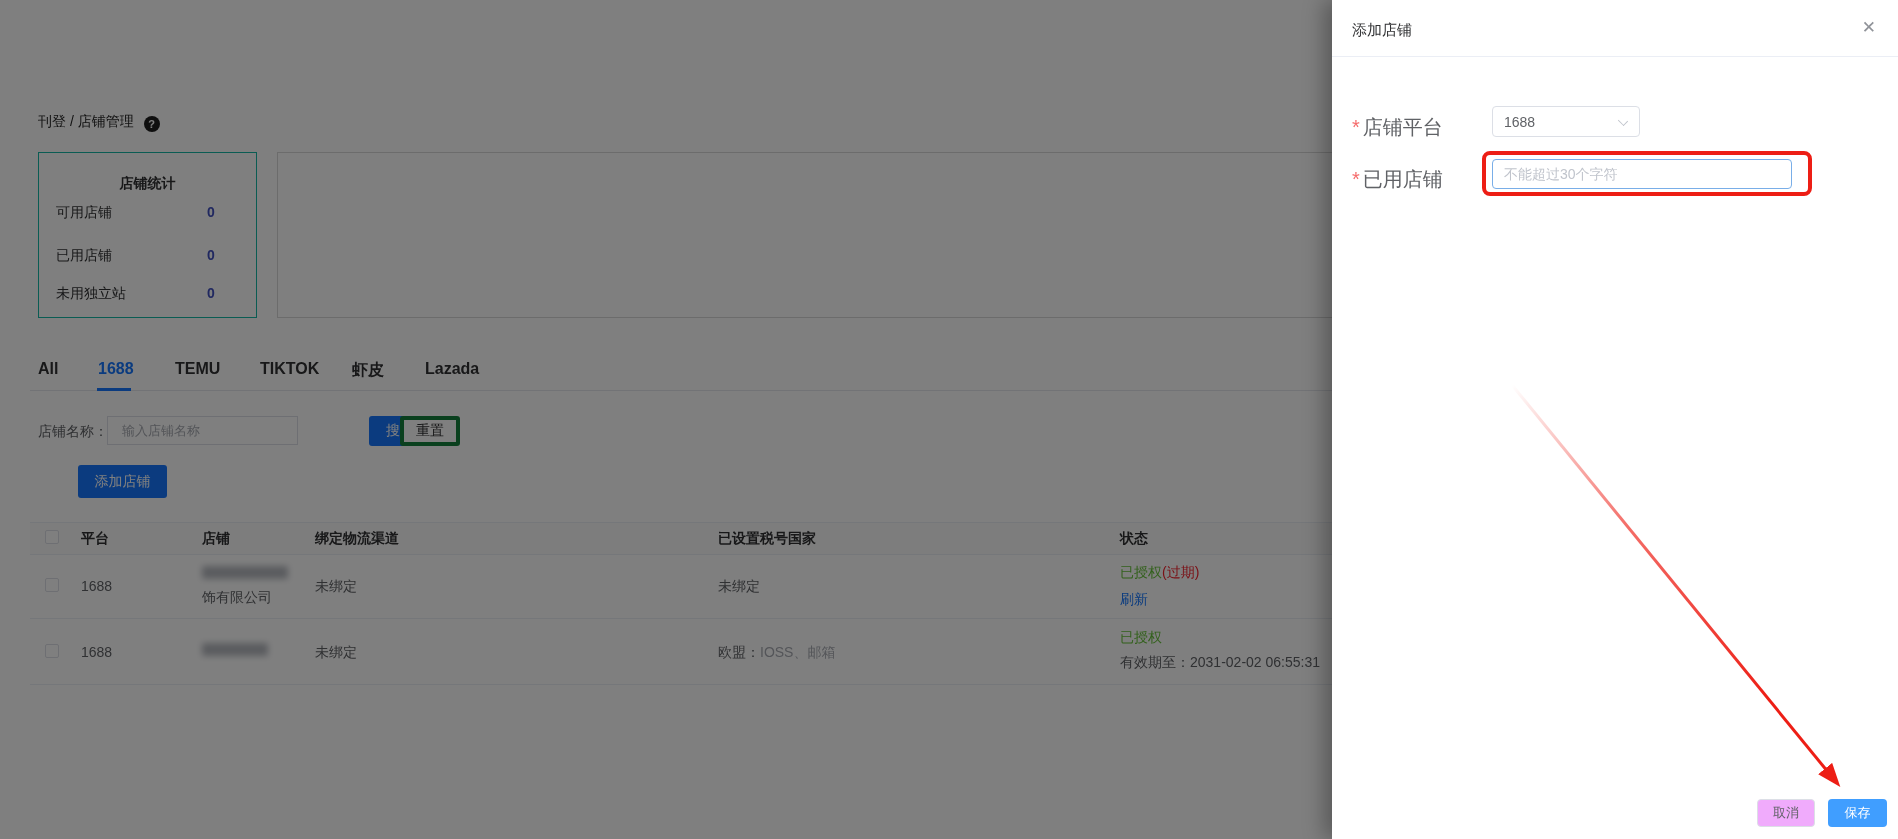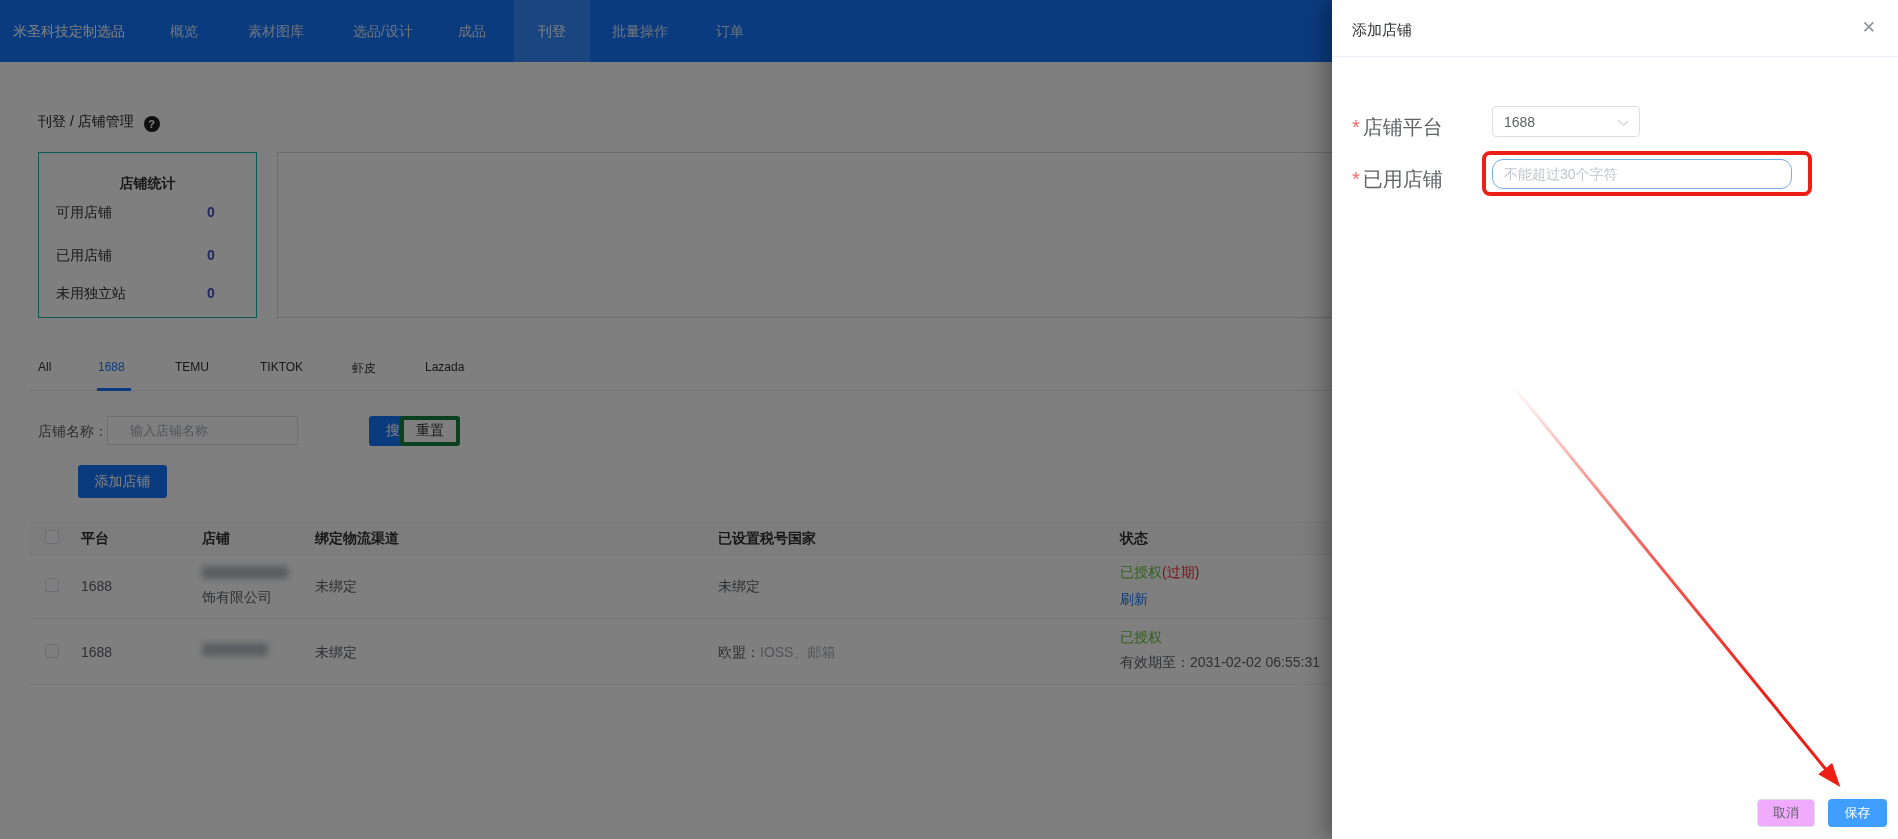--- a/index.html
+++ b/index.html
@@ -19,26 +19,26 @@
 
   .stats-box { position:absolute; left:38px; top:152px; width:219px; height:166px; border:1px solid #14b8a6; background:#fff; }
   .stats-title { position:absolute; left:0; top:22px; width:100%; text-align:center; font-weight:bold; color:#303133; }
   .stat-row { position:absolute; left:17px; right:12px; height:18px; }
   .stat-label { color:#303133; }
   .stat-value { position:absolute; left:130px; width:50px; text-align:center; font-weight:bold; color:#4150c0; }
 
   .empty-box { position:absolute; left:277px; top:152px; width:1583px; height:166px; border:1px solid #d9d9d9; background:#fff; }
 
   .tabs-line { position:absolute; left:30px; top:390px; width:1830px; height:1px; background:#e4e7ed; }
-  .tab { position:absolute; top:360px; font-size:12px; color:#303133; }
+  .tab { position:absolute; top:360px; font-size:16px; color:#303133;font-weight:bold; }
   .tab.active { color:#1677ff; }
   .tab-underline { position:absolute; left:97px; top:388px; width:34px; height:3px; background:#1677ff; }
 
   .filter-label { position:absolute; left:38px; top:423px; color:#606266; }
-  .filter-input { position:absolute; left:107px; top:416px; width:191px; height:29px; border:1px solid #dcdfe6; border-radius:0; padding:0 22px; font-size:13px; color:#303133; font-family:inherit; }
+  .filter-input { position:absolute; left:107px; top:416px; width:191px; height:29px; border:1px solid #dcdfe6; border-radius:0; padding:0 14px; font-size:13px; color:#303133; font-family:inherit; }
   .filter-input::placeholder { color:#a8abb2; }
   .btn { border:none; border-radius:3px; font-size:14px; cursor:pointer; font-family:inherit; }
   .btn-primary { background:#1677ff; color:#fff;margin-left:41px; }
   .btn-plain { background:#fff; border:4px solid #15803d; color:#303133; }
   .search-btn { position:absolute; left:328px; top:416px; width:62px; height:30px; }
   .reset-btn { position:absolute; left:400px; top:416px; width:60px; height:30px; }
   .add-store-btn { position:absolute; left:37px; top:465px; width:89px; height:33px; }
 
   
   .thead { position:absolute; left:30px; top:522px; width:1830px; height:33px; background:#fafafa; border-top:1px solid #ebeef5; border-bottom:1px solid #ebeef5; }
@@ -59,46 +59,36 @@
   
   .drawer { position:absolute; left:1332px; top:0; width:566px; height:839px; background:#fff; z-index:20; box-shadow:-8px 0 20px rgba(0,0,0,0.30); }
   .drawer-header { position:absolute; left:0; top:0; width:100%; height:57px; border-bottom:1px solid #ebeef5; }
   .drawer-title { position:absolute; left:20px; top:21px; font-size:15px; color:#303133; }
   .drawer-close { position:absolute; right:22px; top:19px; font-size:17px; color:#909399; cursor:pointer; line-height:1; }
   .form-label { position:absolute; left:20px; color:#606266; font-size:20px; }
   .req { color:#f56c6c; margin-right:3px; }
   .select-box { position:absolute; left:160px; top:106px; width:148px; height:31px; border:1px solid #dcdfe6; border-radius:4px; background:#fff; cursor:pointer; }
   .select-value { position:absolute; left:11px; top:7px; color:#606266; }
   .chevron { position:absolute; right:12px; top:10px; width:8px; height:8px; border-right:1.5px solid #c0c4cc; border-bottom:1.5px solid #c0c4cc; transform:rotate(45deg) scaleY(0.8); }
-  .name-input { position:absolute; left:160px; top:159px; width:300px; height:30px; border:1px solid #79aee8; border-radius:11px; padding:0 11px; font-size:14px; color:#303133; font-family:inherit; }
+  .name-input { position:absolute; left:160px; top:159px; width:300px; height:30px; border:1px solid #79aee8; border-radius:4px; padding:0 11px; font-size:14px; color:#303133; font-family:inherit; }
   .name-input::placeholder { color:#c0c4cc; }
   .drawer-footer-btn { position:absolute; top:799px; height:28px; border-radius:4px; font-size:13px; cursor:pointer; font-family:inherit; }
   .cancel-btn { left:425px; width:58px; background:#f0abfc; border:1px solid #dcdfe6; color:#606266; }
   .save-btn { left:496px; width:59px; background:#409eff; border:none; color:#fff; }
 
   
   .annotation-layer { position:absolute; inset:0; z-index:40; pointer-events:none; }
   .red-highlight { position:absolute; left:1482px; top:151px; width:330px; height:45px; border:4px solid #ed1e15; border-radius:8px; }
   .arrow-svg { position:absolute; left:0; top:0; }
 </style>
 </head>
 <body>
 
 <div class="main">
 
-  <div class="nav">
-    <div class="nav-brand">米圣科技定制选品</div>
-    <div class="nav-item" style="left:170px">概览</div>
-    <div class="nav-item" style="left:248px">素材图库</div>
-    <div class="nav-item" style="left:353px">选品/设计</div>
-    <div class="nav-item" style="left:458px">成品</div>
-    <div class="nav-item active" style="left:514px;width:76px">刊登</div>
-    <div class="nav-item" style="left:612px">批量操作</div>
-    <div class="nav-item" style="left:716px">订单</div>
-  </div>
 
   <div class="breadcrumb">
     <span>刊登</span>
     <span> <span>/</span> </span>
     <span>店铺管理</span>
     <span class="help-icon">?</span>
   </div>
 
   <div class="stats-box">
     <div class="stats-title">店铺统计</div>

